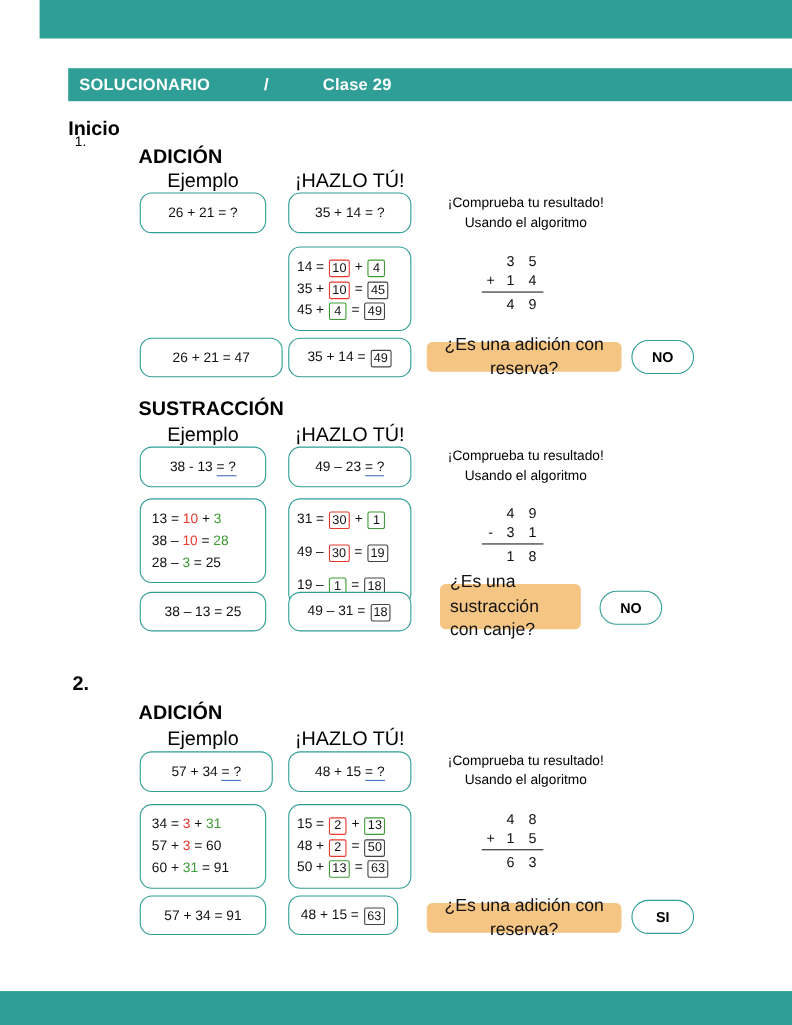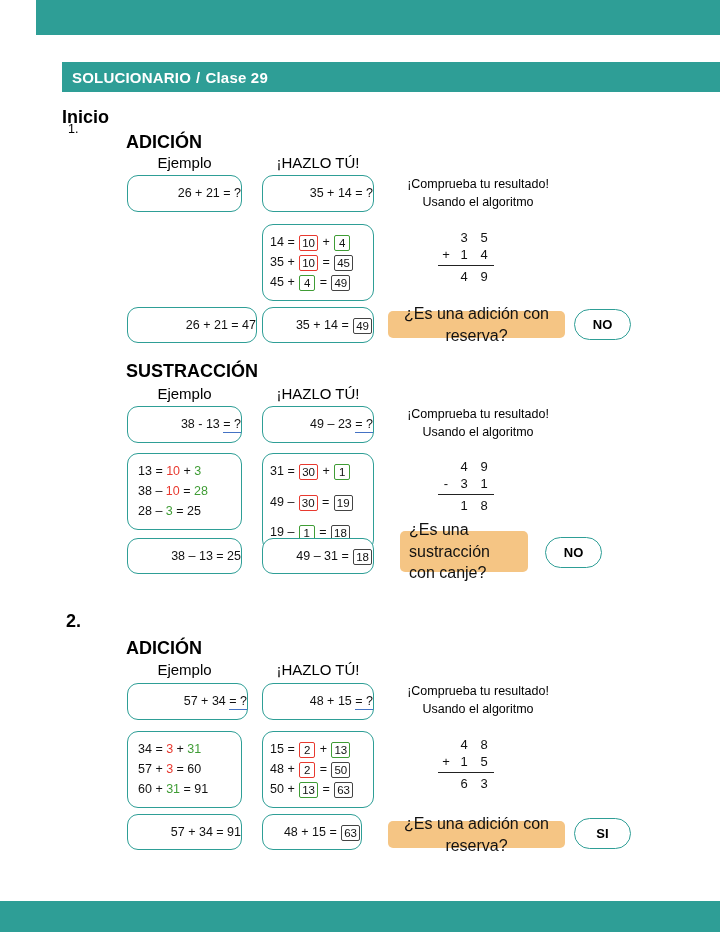--- a/index.html
+++ b/index.html
@@ -7,31 +7,31 @@
   body { font-family:"Liberation Sans","DejaVu Sans",sans-serif; color:#111; }
   .page {
     position:relative; width:720px; height:932px; margin:0 auto;
     background:#fff; overflow:hidden;
   }
   .bar-top { position:absolute; left:36px; right:0; top:0; height:35px; background:var(--teal,#2E9E96); }
   .bar-bottom { position:absolute; left:0; right:0; bottom:0; height:31px; background:var(--teal,#2E9E96); }
   .header-band {
     position:absolute; left:62px; right:0; top:62px; height:30px;
     background:var(--teal,#2E9E96); color:#fff; display:flex; align-items:center;
-    padding-left:10px; font-weight:bold; font-size:15px; letter-spacing:.2px;
+    padding-left:10px; font-weight:bold; font-size:15px; letter-spacing:.2px;gap:44px;
   }
   .header-band .sep { margin:0 5px; }
   .heading { position:absolute; font-weight:bold; font-size:18px; color:#000; }
   .plain { position:absolute; font-size:12.5px; color:#000; }
-  .collabel { position:absolute; font-size:15px; text-align:center; color:#000; }
+  .collabel { position:absolute; font-size:18px; text-align:center; color:#000; }
   .note { position:absolute; font-size:12.5px; text-align:center; line-height:1.4; color:#000; }
 
   .rbox {
     position:absolute; background:#fff; border:1.6px solid var(--teal,#2E9E96);
-    border-radius:11px; display:flex; align-items:center; justify-content:flex-end;
+    border-radius:11px; display:flex; align-items:center; justify-content:center;
     font-size:12.5px; color:#111;
   }
   .steps { flex-direction:column; justify-content:space-between; align-items:flex-start; padding:9px 4px 9px 10px; }
   .line { white-space:pre; line-height:17px; }
 
   .num-red { color:var(--red,#E8392F); }
   .num-green { color:var(--green,#3F9C35); }
   .sq {
     display:inline-block; border:1.2px solid #444; border-radius:2px;
     padding:0 2px; min-width:16px; text-align:center; line-height:14px;

